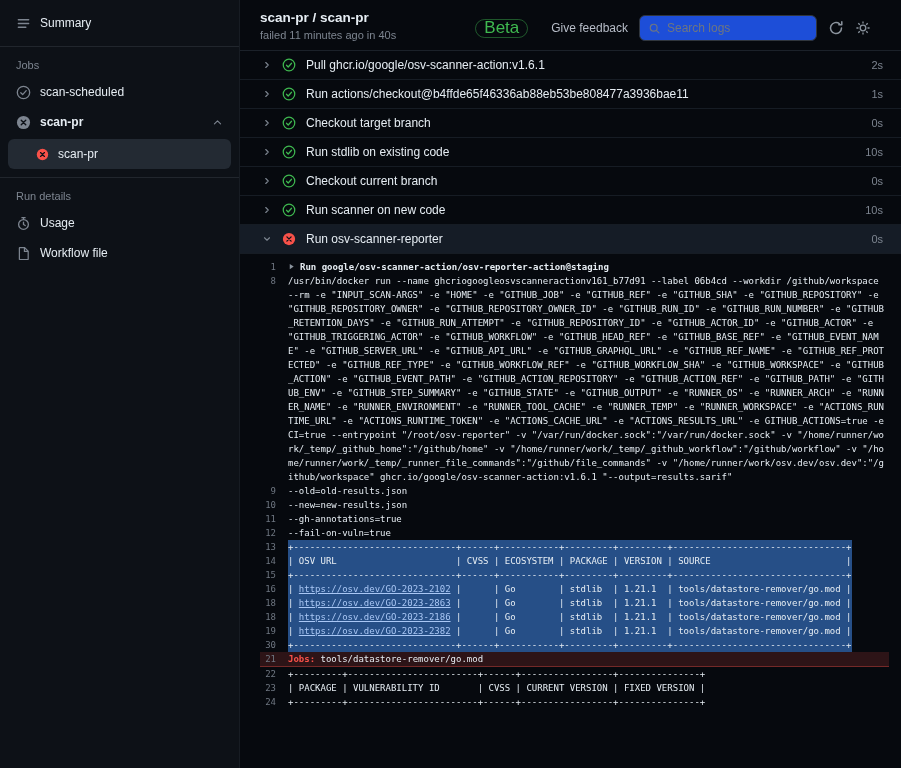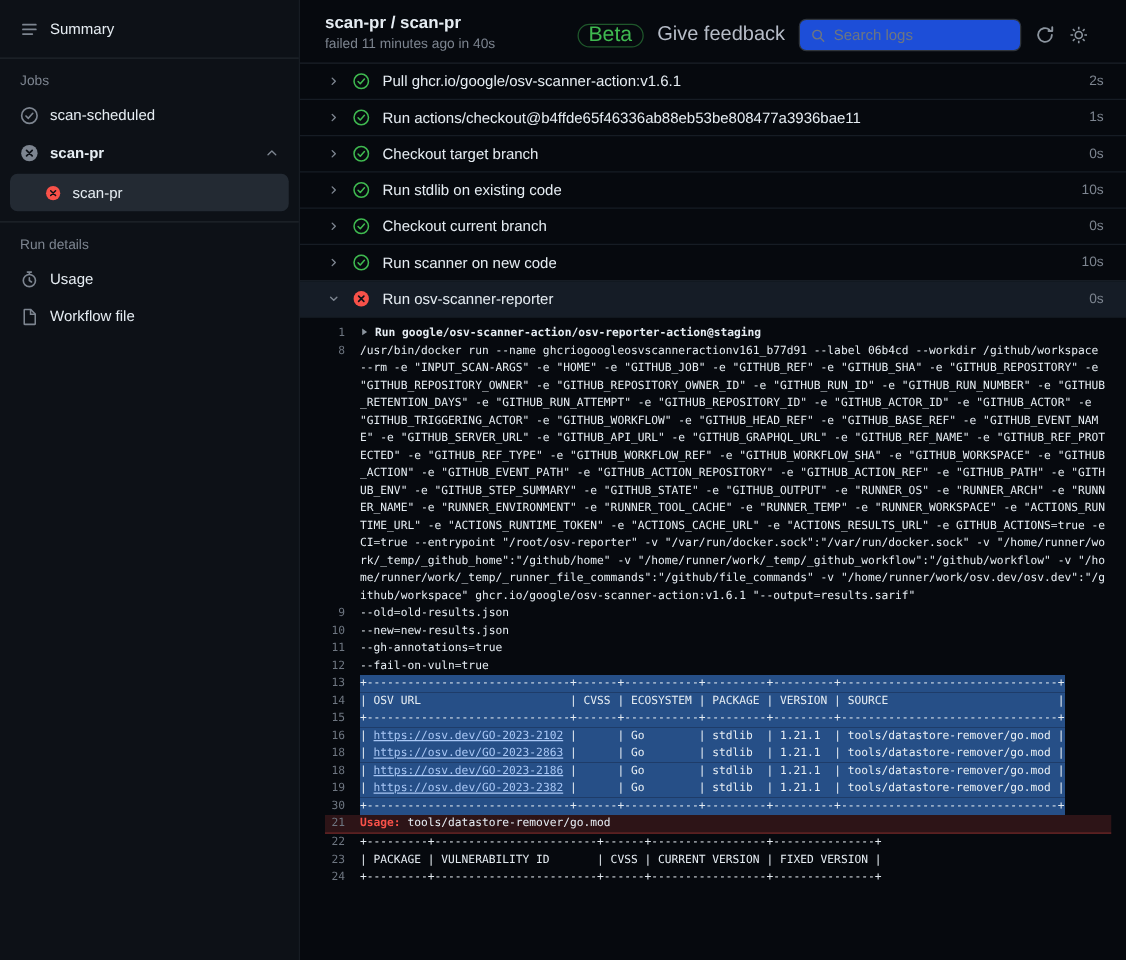--- a/index.html
+++ b/index.html
@@ -42,21 +42,21 @@
     display: flex; justify-content: space-between; align-items: flex-end;
     padding: 10px 30px 9px 20px;
   }
   .title { font-size: 13.5px; font-weight: 700; color: #e6edf3; }
   .subtitle { font-size: 11px; color: #7d8590; margin-top: 4px; }
   .header-right { display: flex; align-items: center; gap: 11px; margin-top: 3px; }
   .beta-badge {
     font-size: 17px; color: #3fb950; border: 1px solid rgba(63,185,80,.45);
     border-radius: 999px; padding: 1px 8px 2px; line-height: 14px;
   }
-  .feedback { font-size: 16px; color: #b7bdc8; cursor: pointer; }
+  .feedback { font-size: 12px; color: #b7bdc8; cursor: pointer; margin-left: 12px; }
   .searchbox {
     width: 178px; height: 26px; background: #1d4ed8;
     border: 1px solid #30363d; border-radius: 6px;
     display: flex; align-items: center; gap: 6px; padding: 0 8px;
   }
   .searchbox svg { width: 13px; height: 13px; color: #6e7681; flex: none; }
   .searchbox input {
     background: transparent; border: none; outline: none;
     color: #c9d1d9; font-size: 12px; width: 100%;
     font-family: "Liberation Sans", sans-serif;
@@ -347,21 +347,21 @@
         <span class="lc"><span>| </span><a class="log-link">https://osv.dev/GO-2023-2382</a><span> |      | Go        | stdlib  | 1.21.1  | tools/datastore-remover/go.mod |</span></span>
       </div>
 
       <div class="log-line sel">
         <span class="ln">30</span>
         <span class="lc">+------------------------------+------+-----------+---------+---------+--------------------------------+</span>
       </div>
 
       <div class="log-line err-line">
         <span class="ln">21</span>
-        <span class="lc"><span class="err-label">Usage:</span><span> tools/datastore-remover/go.mod</span></span>
+        <span class="lc"><span class="err-label">Jobs:</span><span> tools/datastore-remover/go.mod</span></span>
       </div>
 
       <div class="log-line">
         <span class="ln">22</span>
         <span class="lc">+---------+------------------------+------+-----------------+---------------+</span>
       </div>
 
       <div class="log-line">
         <span class="ln">23</span>
         <span class="lc">| PACKAGE | VULNERABILITY ID       | CVSS | CURRENT VERSION | FIXED VERSION |</span>

